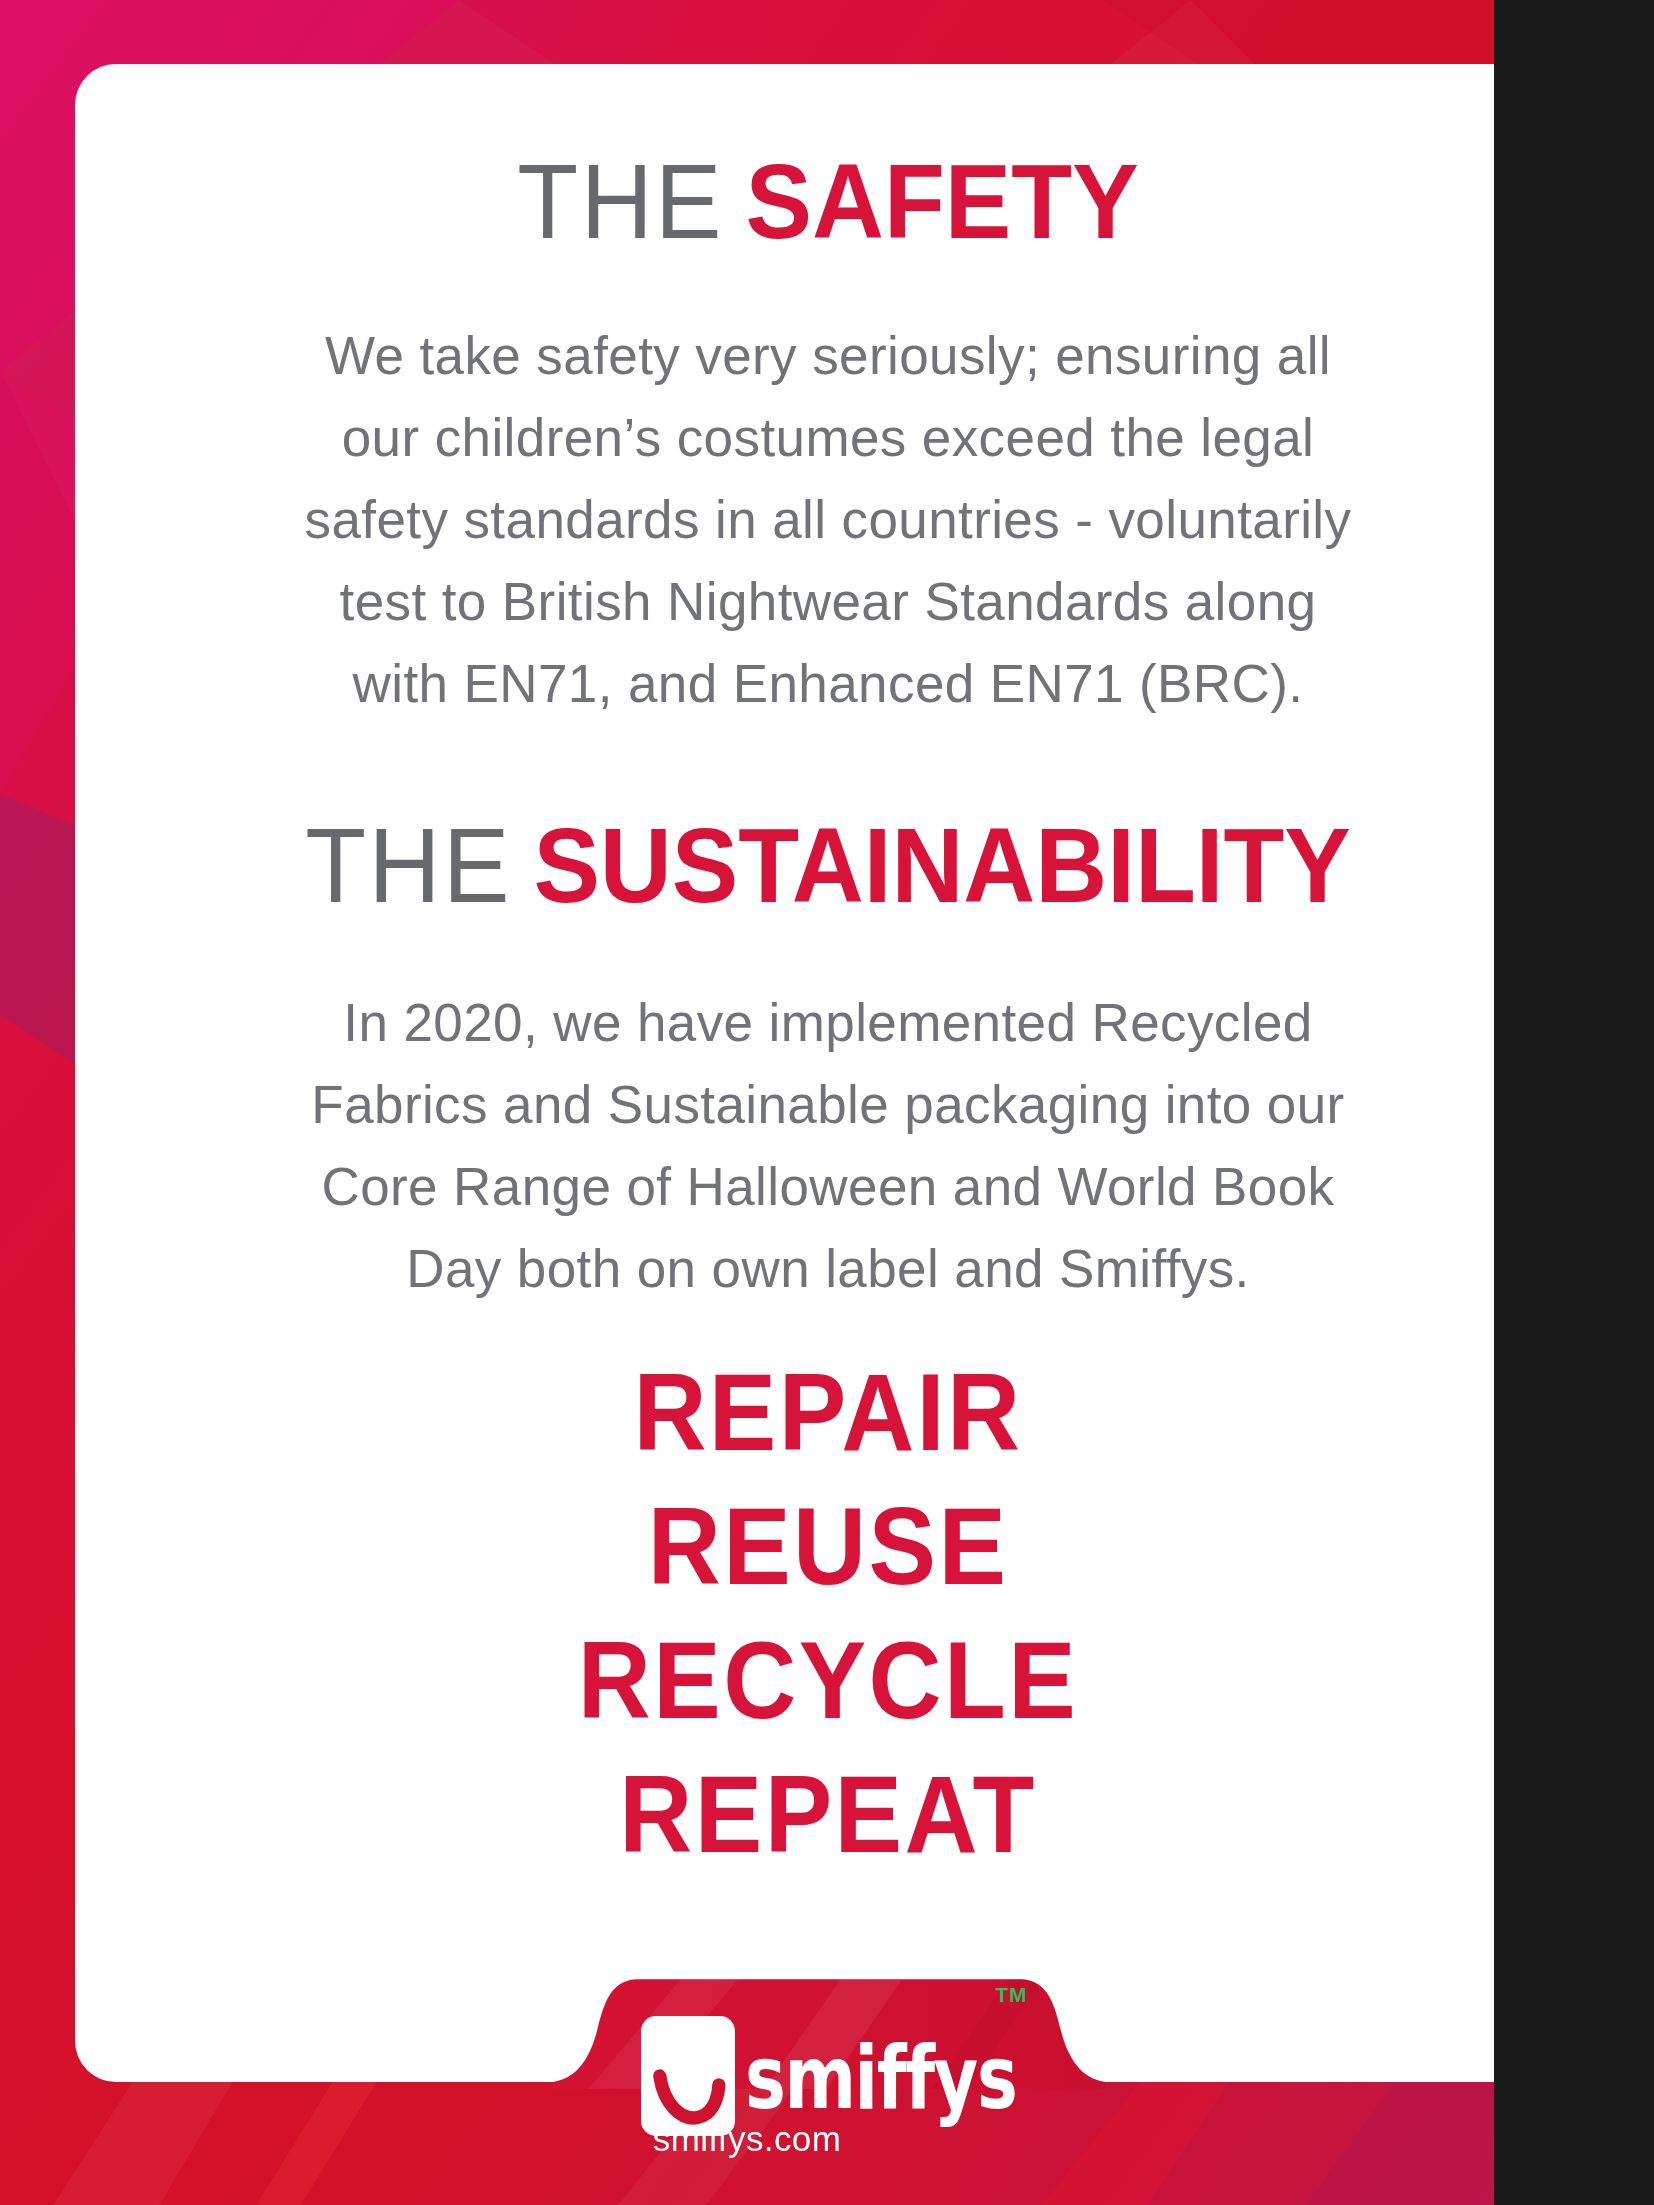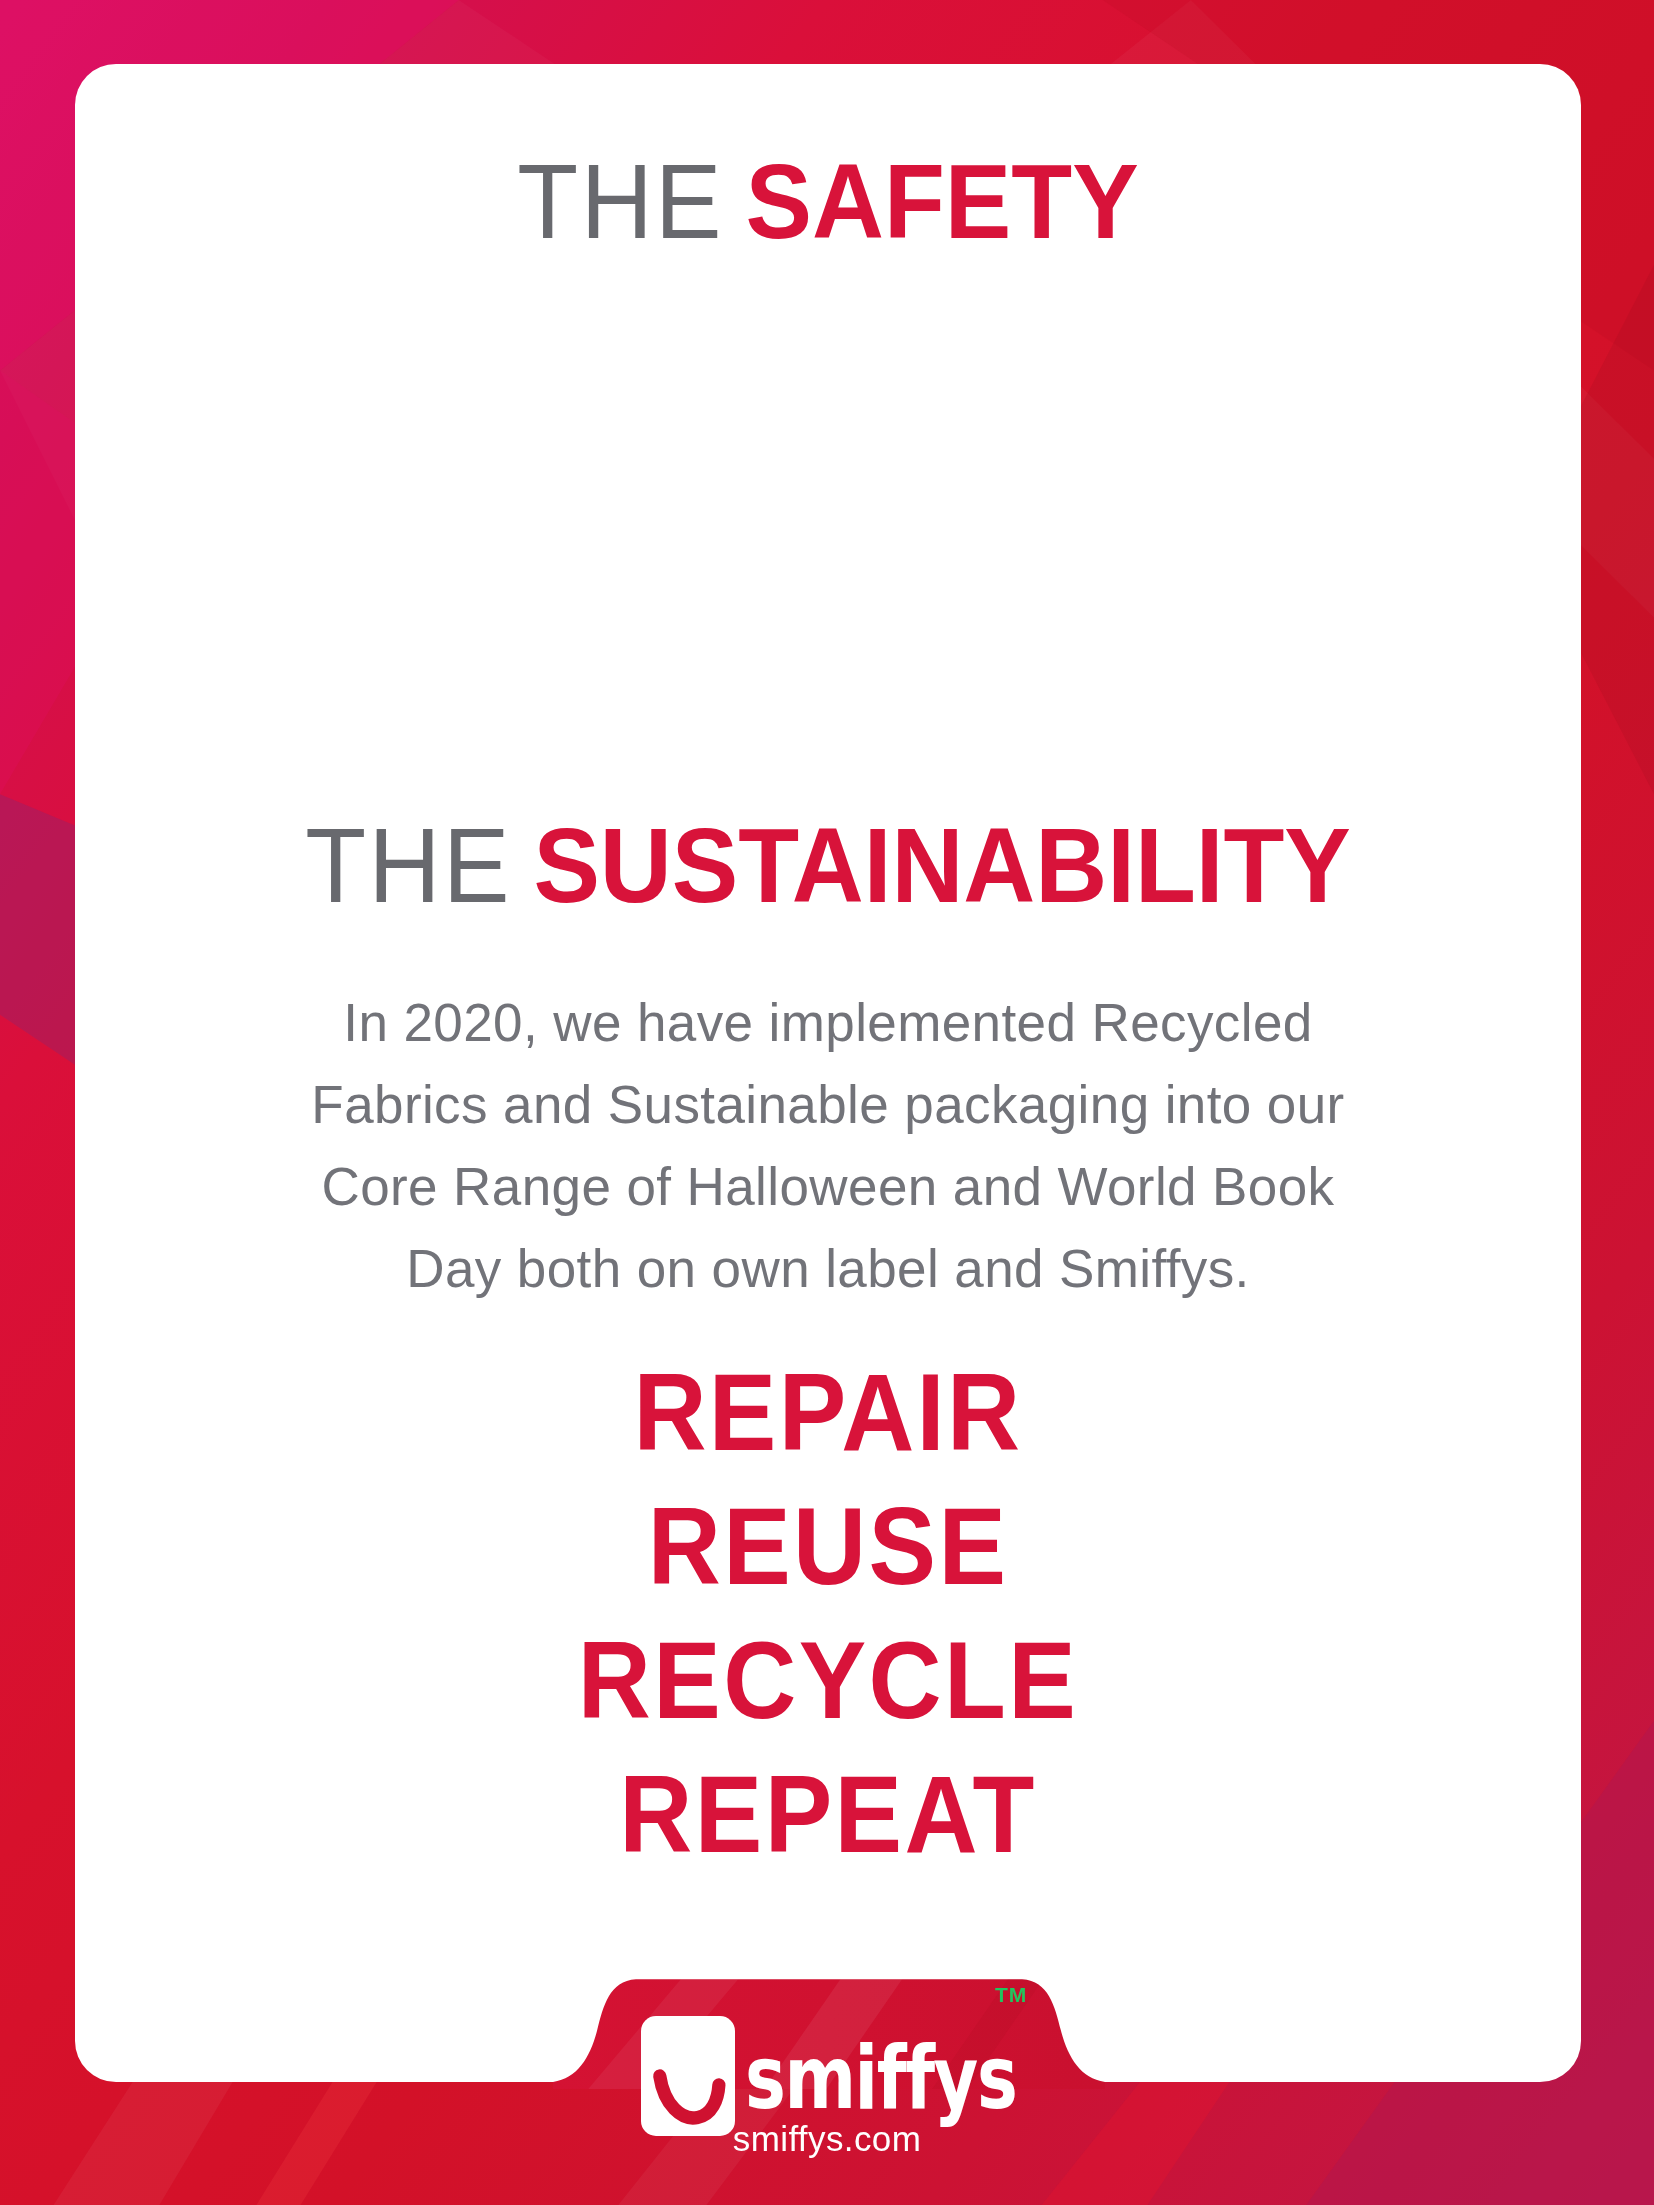--- a/index.html
+++ b/index.html
@@ -2,21 +2,21 @@
 <html style="font-size:14px"><head>
 <meta charset="utf-8">
 <style>
   html, body {
     margin: 0;
     padding: 0;
     background: #1a1a1a;
   }
   .stage {
     position: relative;
-    width: 1654px;
+    width: 1494px;
     height: 2206px;
     overflow: hidden;
     font-family: "Liberation Sans", "DejaVu Sans", sans-serif;
   }
   .bg {
     position: absolute;
     left: 0; top: 0;
     width: 1654px; height: 2206px;
     z-index: 0;
   }
@@ -163,20 +163,25 @@
     <polygon points="60,2500 330,2080 430,2080 180,2500" fill="#ffffff" opacity="0.05"></polygon>
     <polygon points="290,2500 420,2290 470,2290 340,2500" fill="#ff5a4f" opacity="0.16"></polygon>
     <polygon points="700,2500 1050,2060 1130,2060 800,2500" fill="#ffffff" opacity="0.05"></polygon>
     <polygon points="1180,2500 1420,2200 1500,2200 1300,2500" fill="#e8142e" opacity="0.35"></polygon>
   </svg>
 
   <div class="card">
 
     <h1 class="title title-safety"><span class="t-prefix">THE</span><span class="t-main">SAFETY</span></h1>
 
+    <p class="body body-safety">We take safety very seriously; ensuring all
+our children’s costumes exceed the legal
+safety standards in all countries - voluntarily
+test to British Nightwear Standards along
+with EN71, and Enhanced EN71 (BRC).</p>
 
     <h1 class="title title-sus"><span class="t-prefix">THE</span><span class="t-main">SUSTAINABILITY</span></h1>
 
     <p class="body body-sus">In 2020, we have implemented Recycled
 Fabrics and Sustainable packaging into our
 Core Range of Halloween and World Book
 Day both on own label and Smiffys.</p>
 
     <div class="mantra">
       <div class="mantra-line">REPAIR</div>

